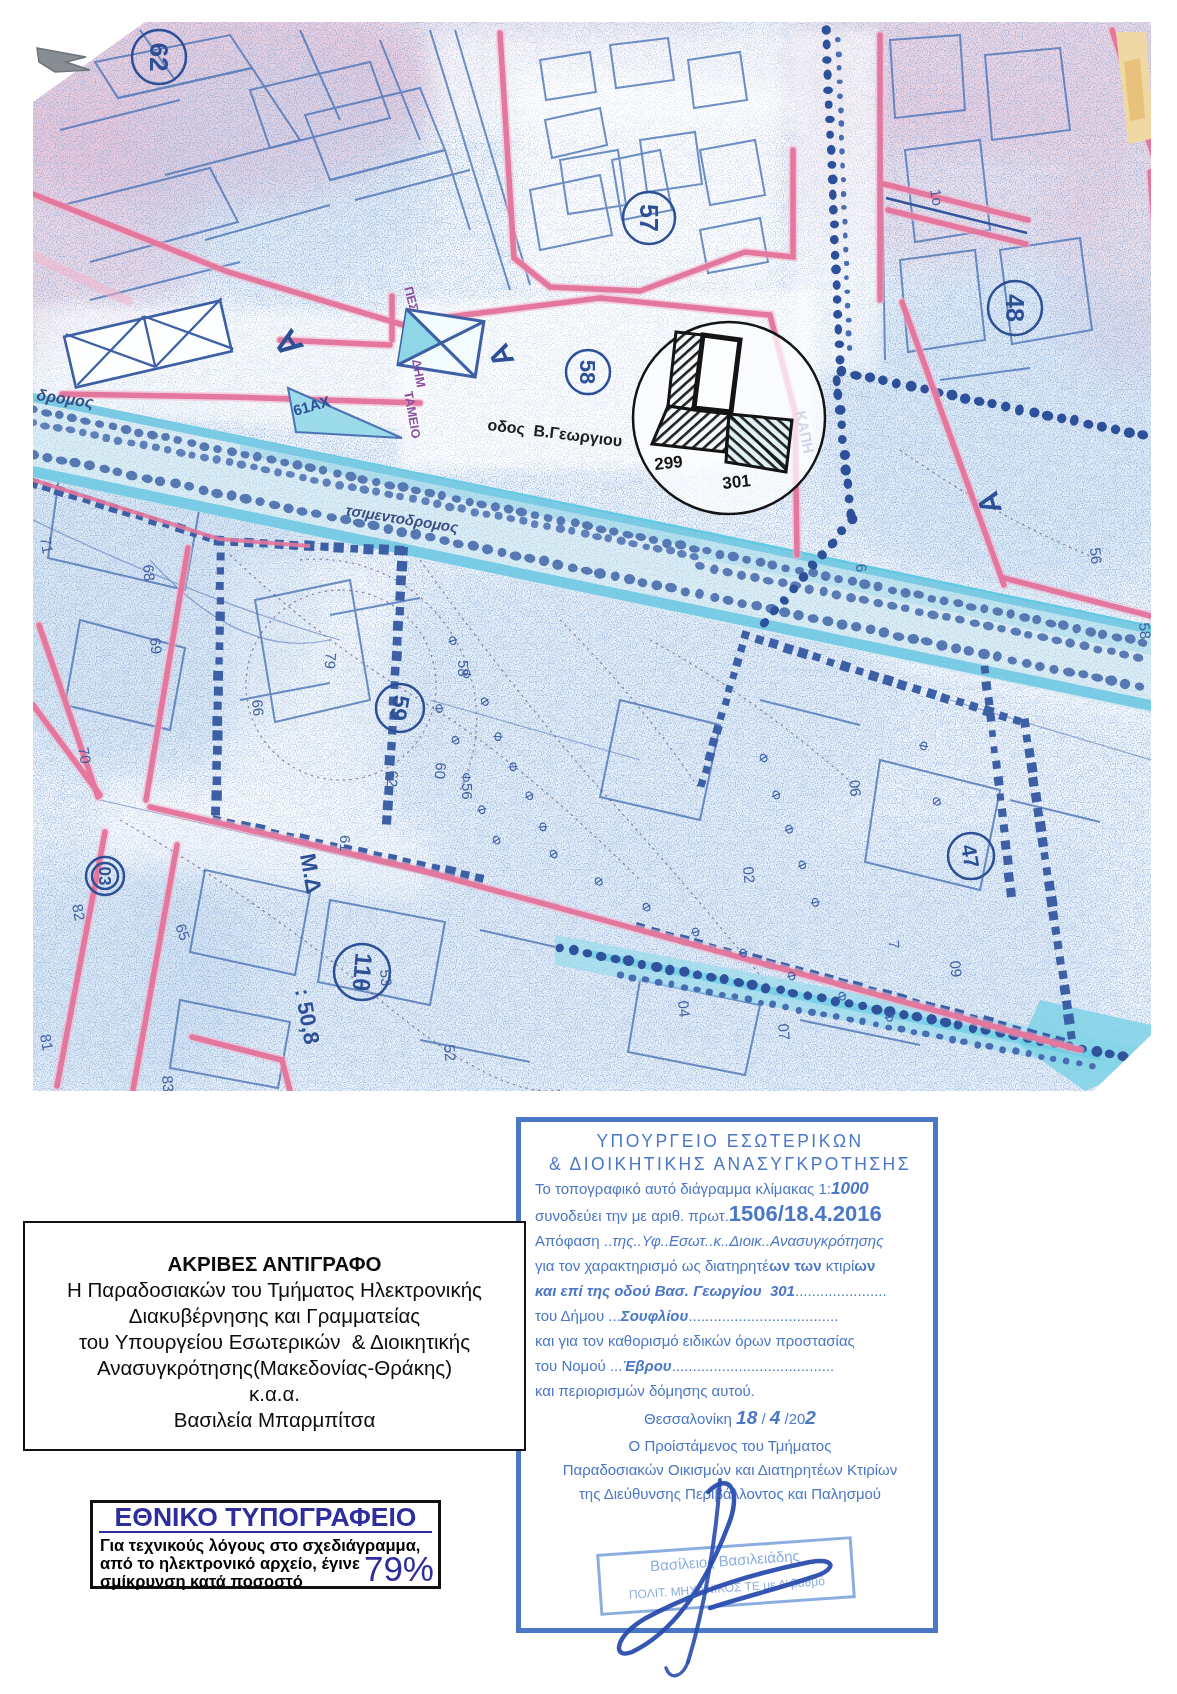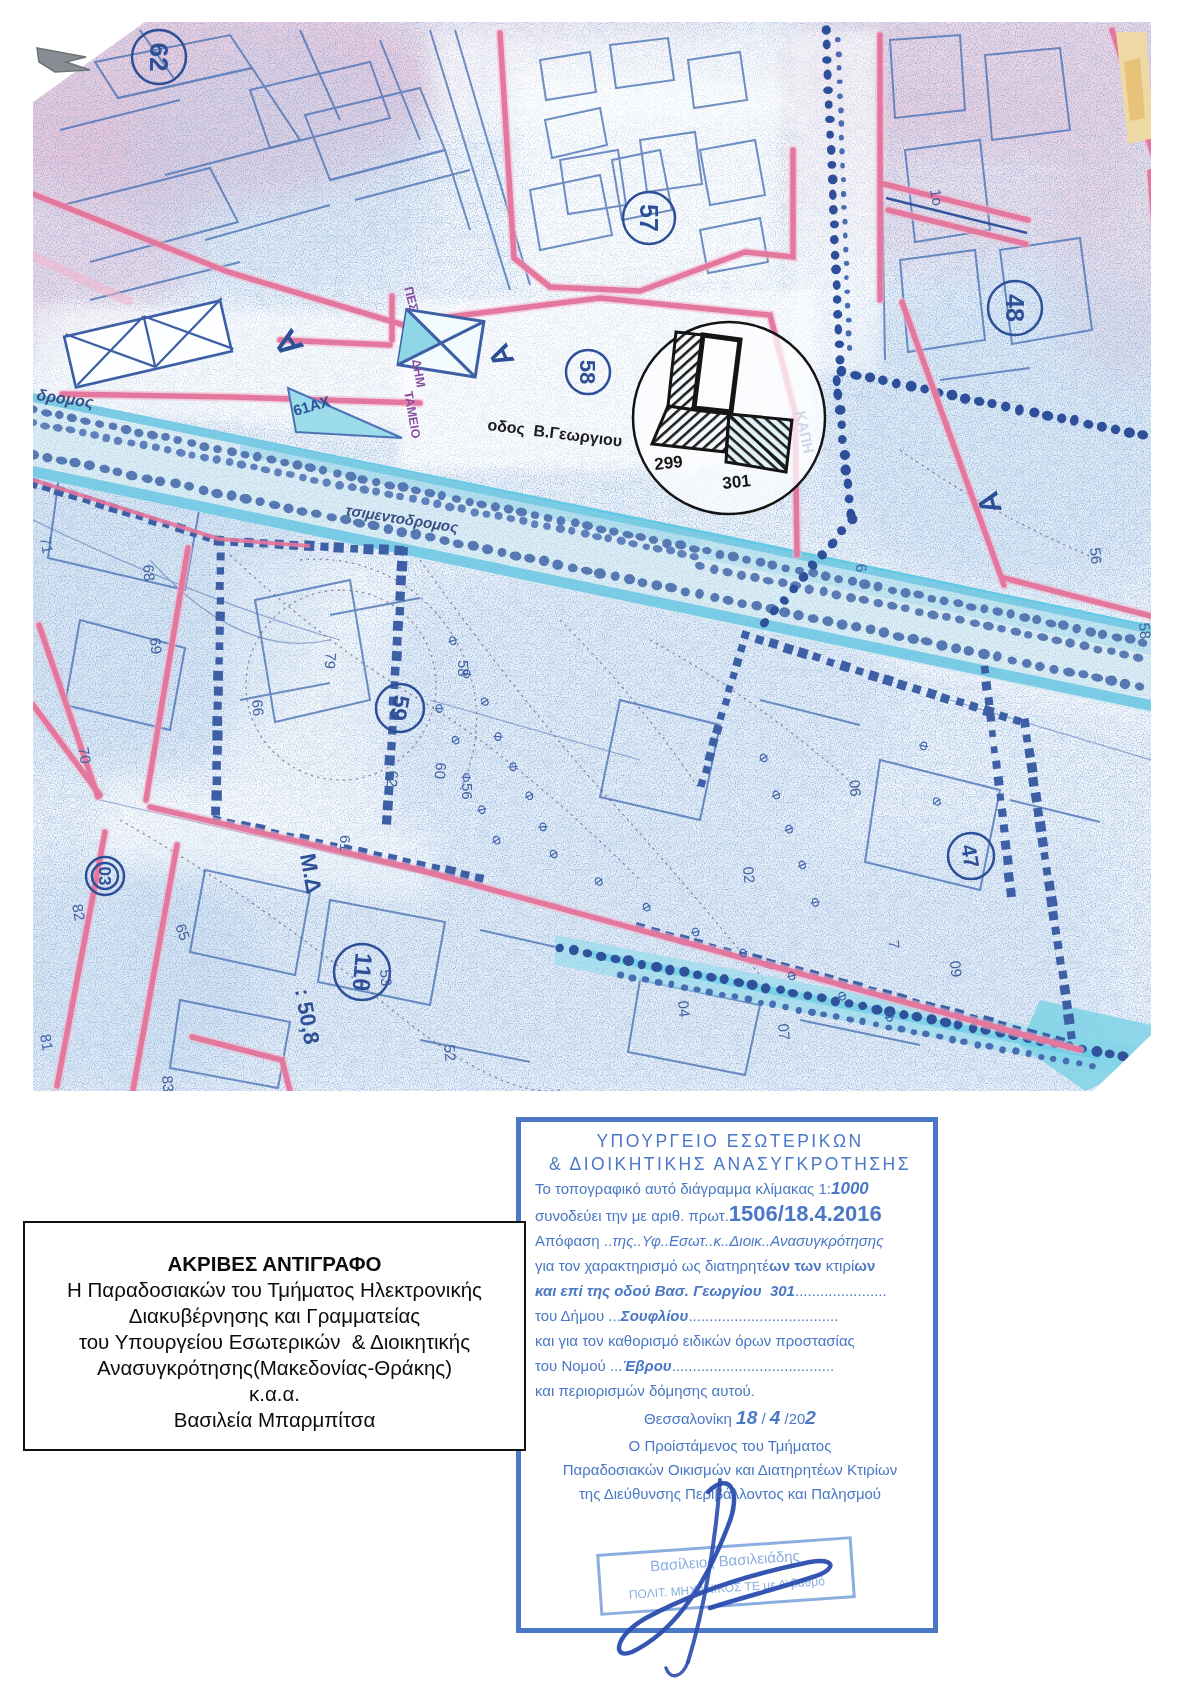--- a/index.html
+++ b/index.html
@@ -1061,13 +1061,24 @@
   <div style="font-weight:bold">ΑΚΡΙΒΕΣ ΑΝΤΙΓΡΑΦΟ</div>
   <div>Η Παραδοσιακών του Τμήματος Ηλεκτρονικής</div>
   <div>Διακυβέρνησης και Γραμματείας</div>
   <div>του Υπουργείου Εσωτερικών &nbsp;&amp; Διοικητικής</div>
   <div>Ανασυγκρότησης(Μακεδονίας-Θράκης)</div>
   <div>κ.α.α.</div>
   <div>Βασιλεία Μπαρμπίτσα</div>
 </div>
 
 
+<div style="position:absolute;left:90px;top:1500px;width:351px;height:89px;background:#fff;
+     border:3px solid #111;box-sizing:border-box">
+  <div style="position:absolute;left:6px;right:6px;top:1px;color:#2d2d9e;font-size:26.5px;font-weight:bold;
+       text-align:center;line-height:27px;border-bottom:2.5px solid #2d2d9e;padding-bottom:0px">ΕΘΝΙΚΟ ΤΥΠΟΓΡΑΦΕΙΟ</div>
+  <div style="position:absolute;left:7px;top:33px;color:#000;font-weight:bold;font-size:16.5px;line-height:18.2px;white-space:nowrap">
+    Για τεχνικούς λόγους στο σχεδιάγραμμα,<br>
+    από το ηλεκτρονικό αρχείο, έγινε<br>
+    σμίκρυνση κατά ποσοστό
+  </div>
+  <div style="position:absolute;right:4px;bottom:-3px;color:#2d2d9e;font-size:35px">79%</div>
 </div>
+</div>
 
 </body></html>

